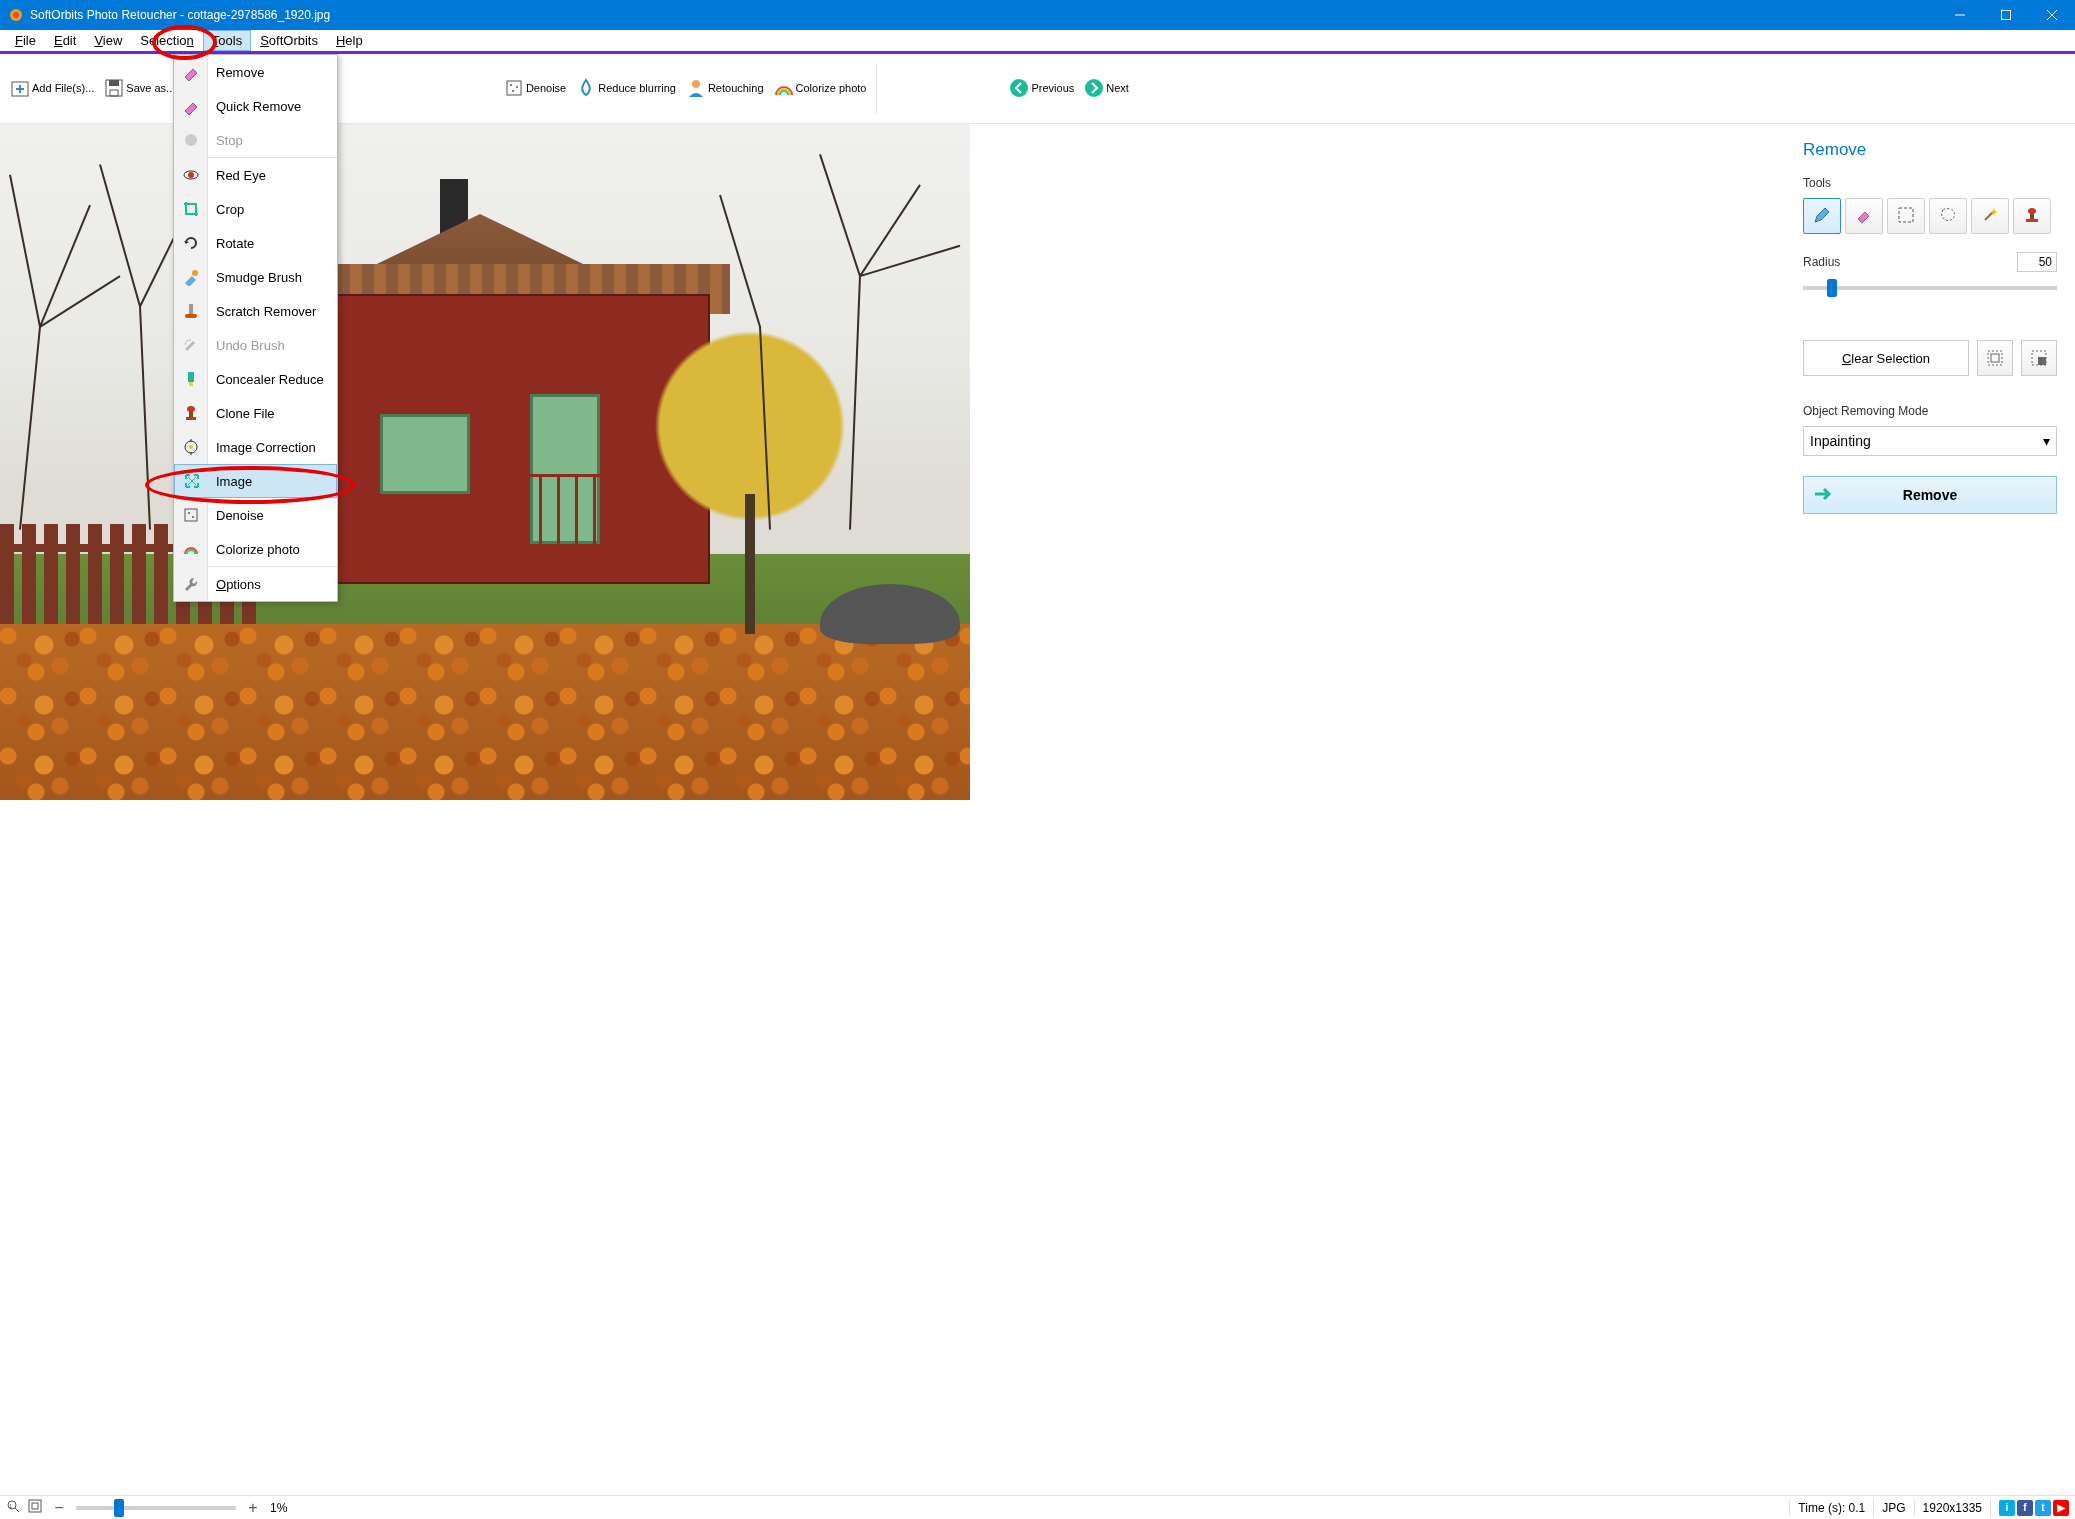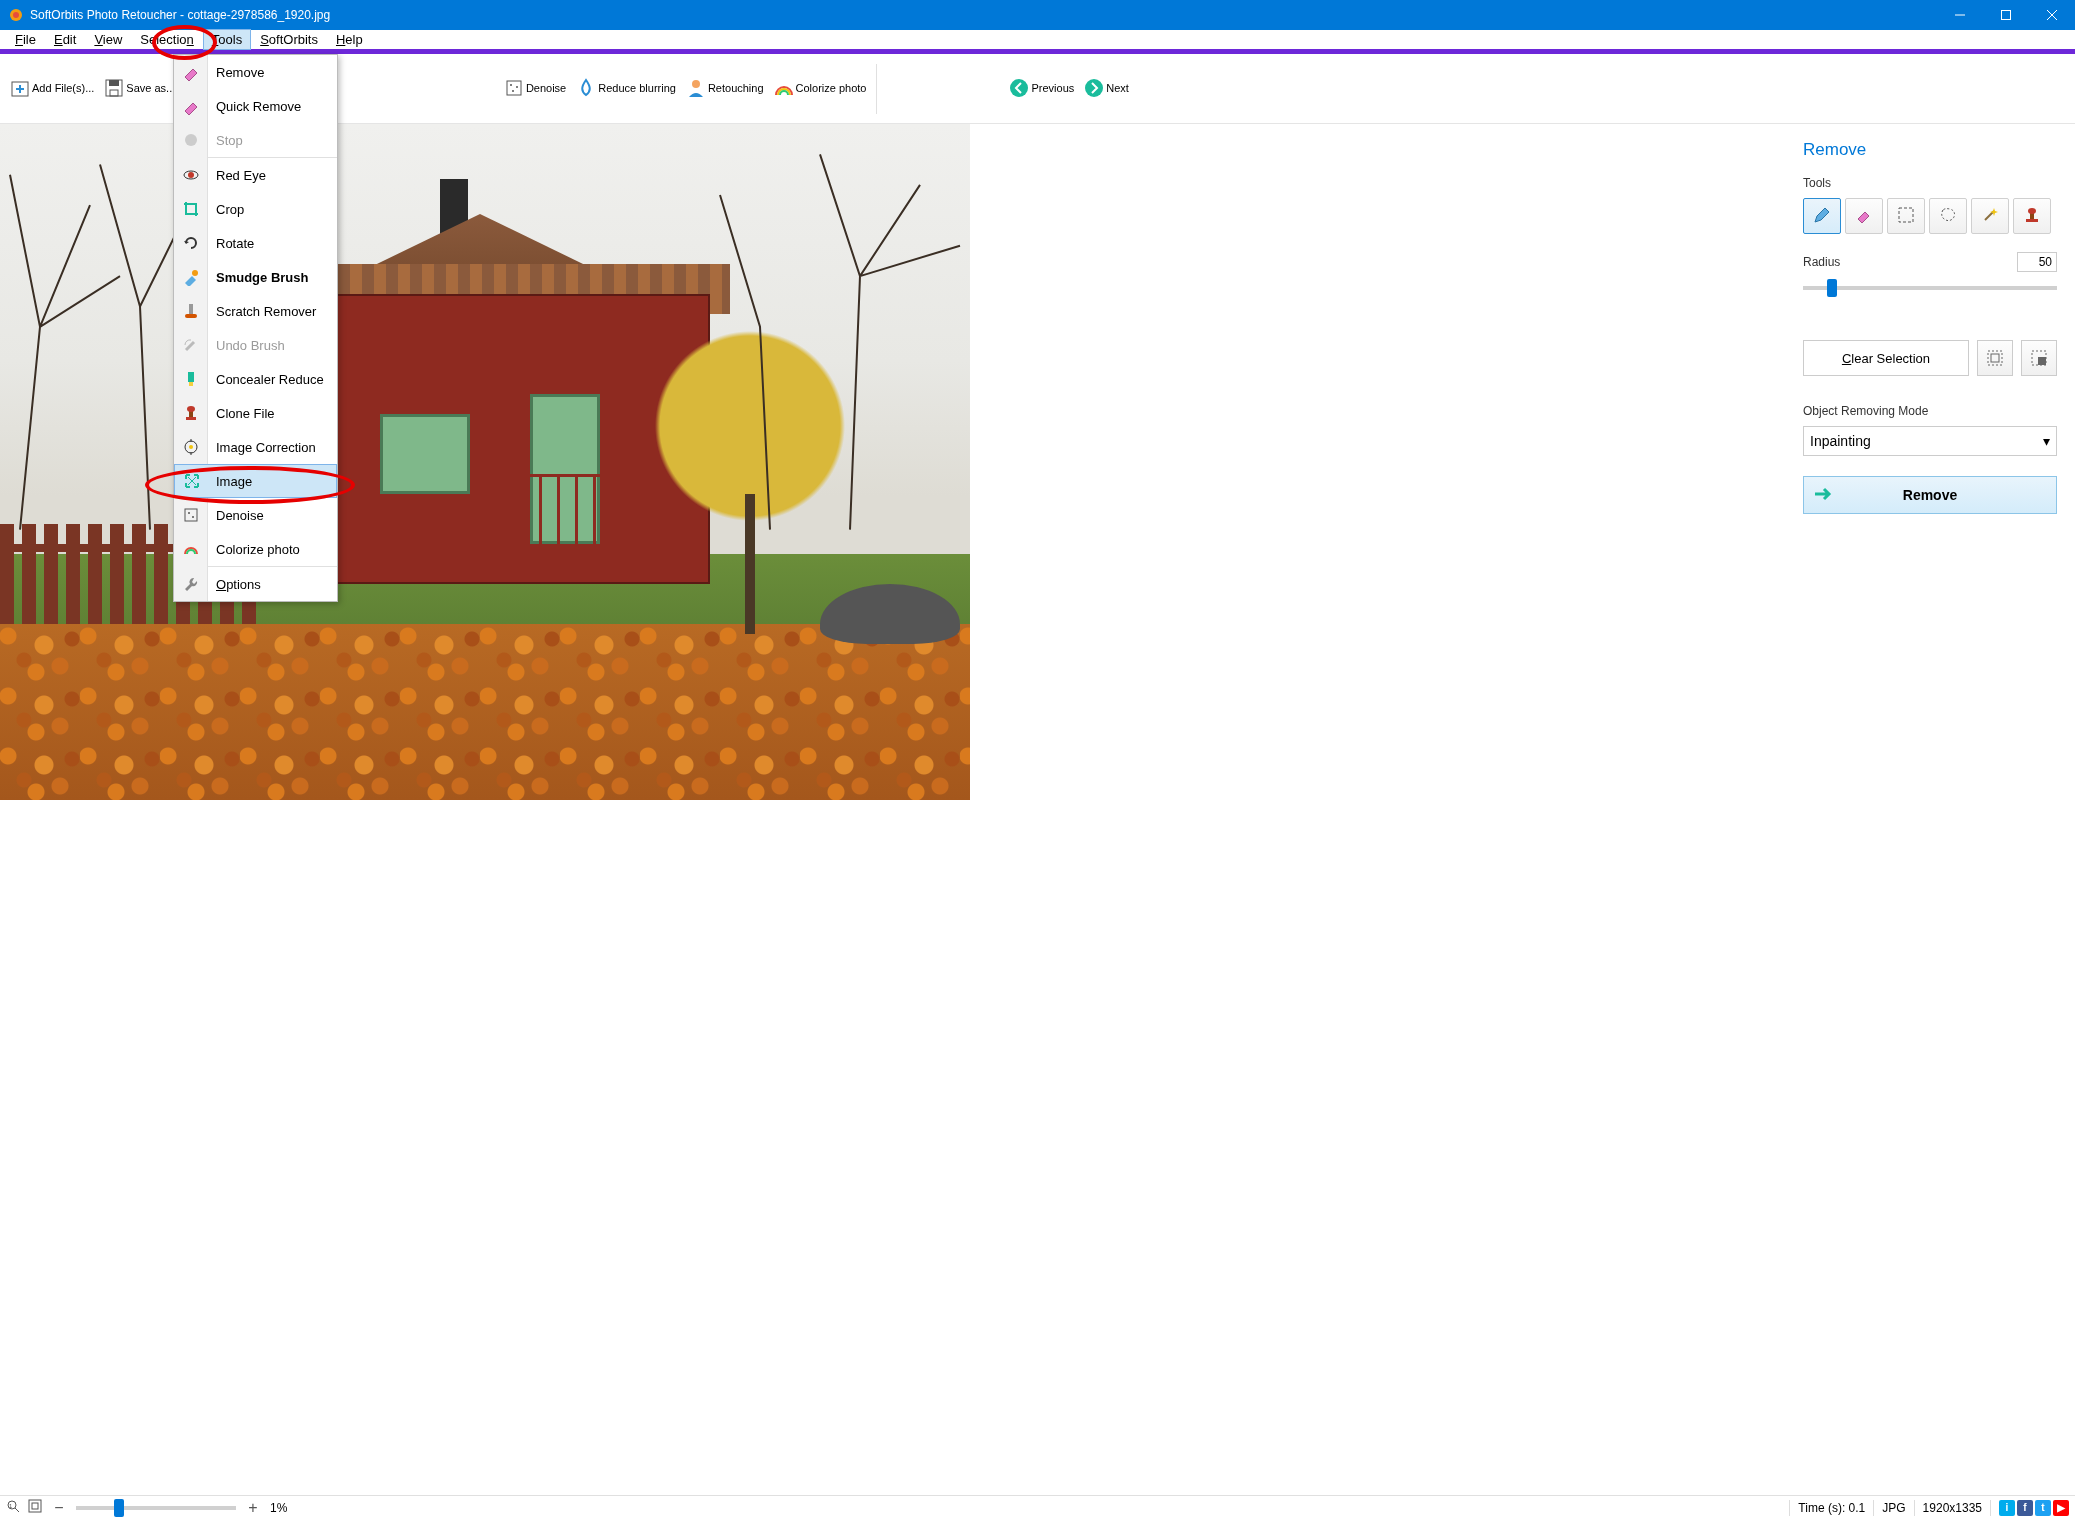--- a/index.html
+++ b/index.html
@@ -10,21 +10,21 @@
   font-size: 12px; padding: 0 8px; position: relative;
 }
 .titlebar .app-icon { width: 16px; height: 16px; margin-right: 6px; }
 .titlebar .title-text { flex: 0 0 auto; }
 .titlebar .win-controls { position: absolute; right: 0; top: 0; height: 100%; display: flex; }
 .titlebar .win-btn { width: 46px; display: flex; align-items: center; justify-content: center; }
 .titlebar .win-btn svg { stroke: #fff; }
 
 .menubar {
   height: 24px; background: #fff; display: flex; align-items: center; font-size: 13px;
-  border-bottom: 5px solid #6d28d9; padding-left: 6px;
+  border-bottom: 3px solid #6d28d9; padding-left: 6px;
 }
 .menubar .menu-item { padding: 3px 9px; cursor: default; position: relative; }
 .menubar .menu-item.active { background: #cde6f7; border: 1px solid #7eb4ea; padding: 2px 8px; }
 .menubar .menu-item .ul { text-decoration: underline; }
 
 .circle-annot { position: absolute; border: 4px solid #e60000; border-radius: 50%; pointer-events: none; z-index: 200; }
 .circle-tools { left: 152px; top: 25px; width: 65px; height: 35px; }
 .circle-resize { left: 145px; top: 466px; width: 210px; height: 38px; }
 
 .toolbar {
@@ -323,21 +323,21 @@
         </span>
         <span>Rotate</span>
       </div>
       <div class="dd-item">
         <span class="dd-icon">
           <svg width="18" height="18">
             <path d="M3 15 L10 8 L14 12 L7 19 Z" fill="#5dade2"></path>
             <circle cx="13" cy="5" r="3" fill="#f39c12"></circle>
           </svg>
         </span>
-        <span style="font-weight: 700;">Smudge Brush</span>
+        <span style="font-weight: 400;">Smudge Brush</span>
       </div>
       <div class="dd-item">
         <span class="dd-icon">
           <svg width="18" height="18">
             <rect x="3" y="12" width="12" height="4" rx="2" fill="#d35400"></rect>
             <rect x="7" y="2" width="4" height="10" fill="#999"></rect>
           </svg>
         </span>
         <span>Scratch Remover</span>
       </div>

